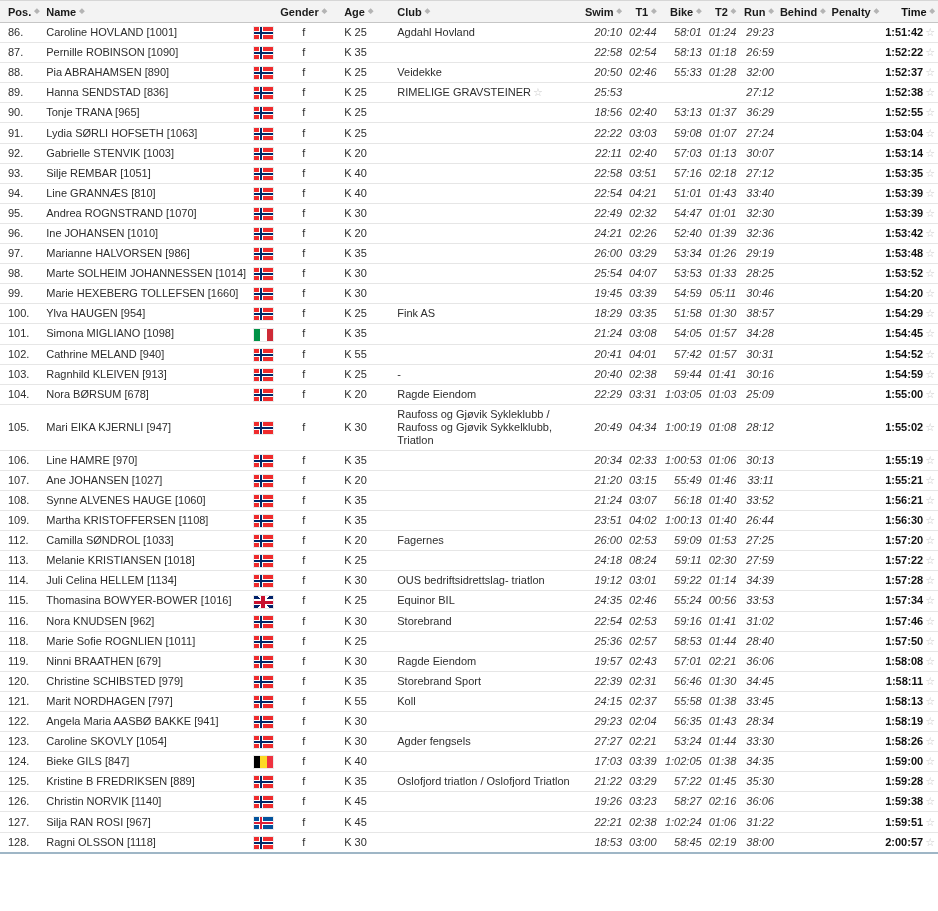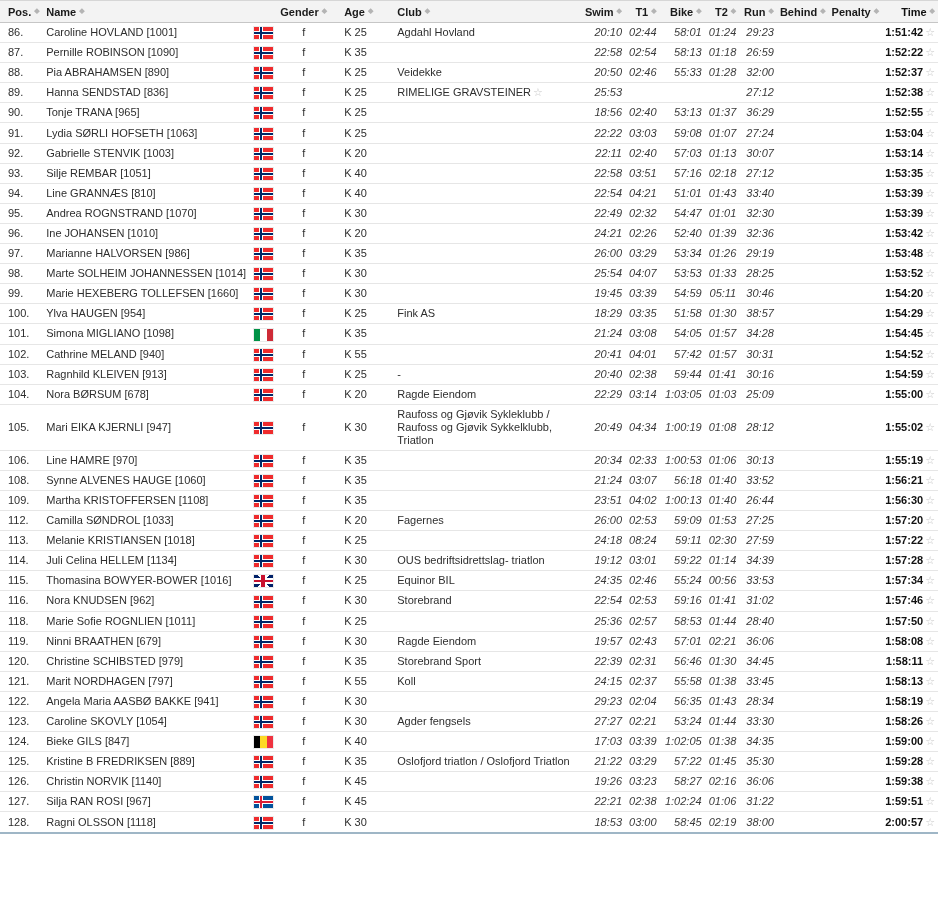--- a/index.html
+++ b/index.html
@@ -370,21 +370,21 @@
           <td class="c-time"><span>1:54:59</span><span class="star">☆</span></td>
         </tr>
         <tr>
           <td class="c-pos">104.</td>
           <td class="c-name">Nora BØRSUM [678]</td>
           <td class="c-flag"><span class="flag f-no"></span></td>
           <td class="c-gender">f</td>
           <td class="c-age">K 20</td>
           <td class="c-club">Ragde Eiendom</td>
           <td class="c-swim split">22:29</td>
-          <td class="c-t1 split">03:14</td>
+          <td class="c-t1 split">03:31</td>
           <td class="c-bike split">1:03:05</td>
           <td class="c-t2 split">01:03</td>
           <td class="c-run split">25:09</td>
           <td class="c-behind"></td>
           <td class="c-penalty"></td>
           <td class="c-time"><span>1:55:00</span><span class="star">☆</span></td>
         </tr>
         <tr>
           <td class="c-pos">105.</td>
           <td class="c-name">Mari EIKA KJERNLI [947]</td>
@@ -409,20 +409,36 @@
           <td class="c-age">K 35</td>
           <td class="c-club"></td>
           <td class="c-swim split">20:34</td>
           <td class="c-t1 split">02:33</td>
           <td class="c-bike split">1:00:53</td>
           <td class="c-t2 split">01:06</td>
           <td class="c-run split">30:13</td>
           <td class="c-behind"></td>
           <td class="c-penalty"></td>
           <td class="c-time"><span>1:55:19</span><span class="star">☆</span></td>
+        </tr>
+        <tr>
+          <td class="c-pos">107.</td>
+          <td class="c-name">Ane JOHANSEN [1027]</td>
+          <td class="c-flag"><span class="flag f-no"></span></td>
+          <td class="c-gender">f</td>
+          <td class="c-age">K 20</td>
+          <td class="c-club"></td>
+          <td class="c-swim split">21:20</td>
+          <td class="c-t1 split">03:15</td>
+          <td class="c-bike split">55:49</td>
+          <td class="c-t2 split">01:46</td>
+          <td class="c-run split">33:11</td>
+          <td class="c-behind"></td>
+          <td class="c-penalty"></td>
+          <td class="c-time"><span>1:55:21</span><span class="star">☆</span></td>
         </tr>
         <tr>
           <td class="c-pos">108.</td>
           <td class="c-name">Synne ALVENES HAUGE [1060]</td>
           <td class="c-flag"><span class="flag f-no"></span></td>
           <td class="c-gender">f</td>
           <td class="c-age">K 35</td>
           <td class="c-club"></td>
           <td class="c-swim split">21:24</td>
           <td class="c-t1 split">03:07</td>

